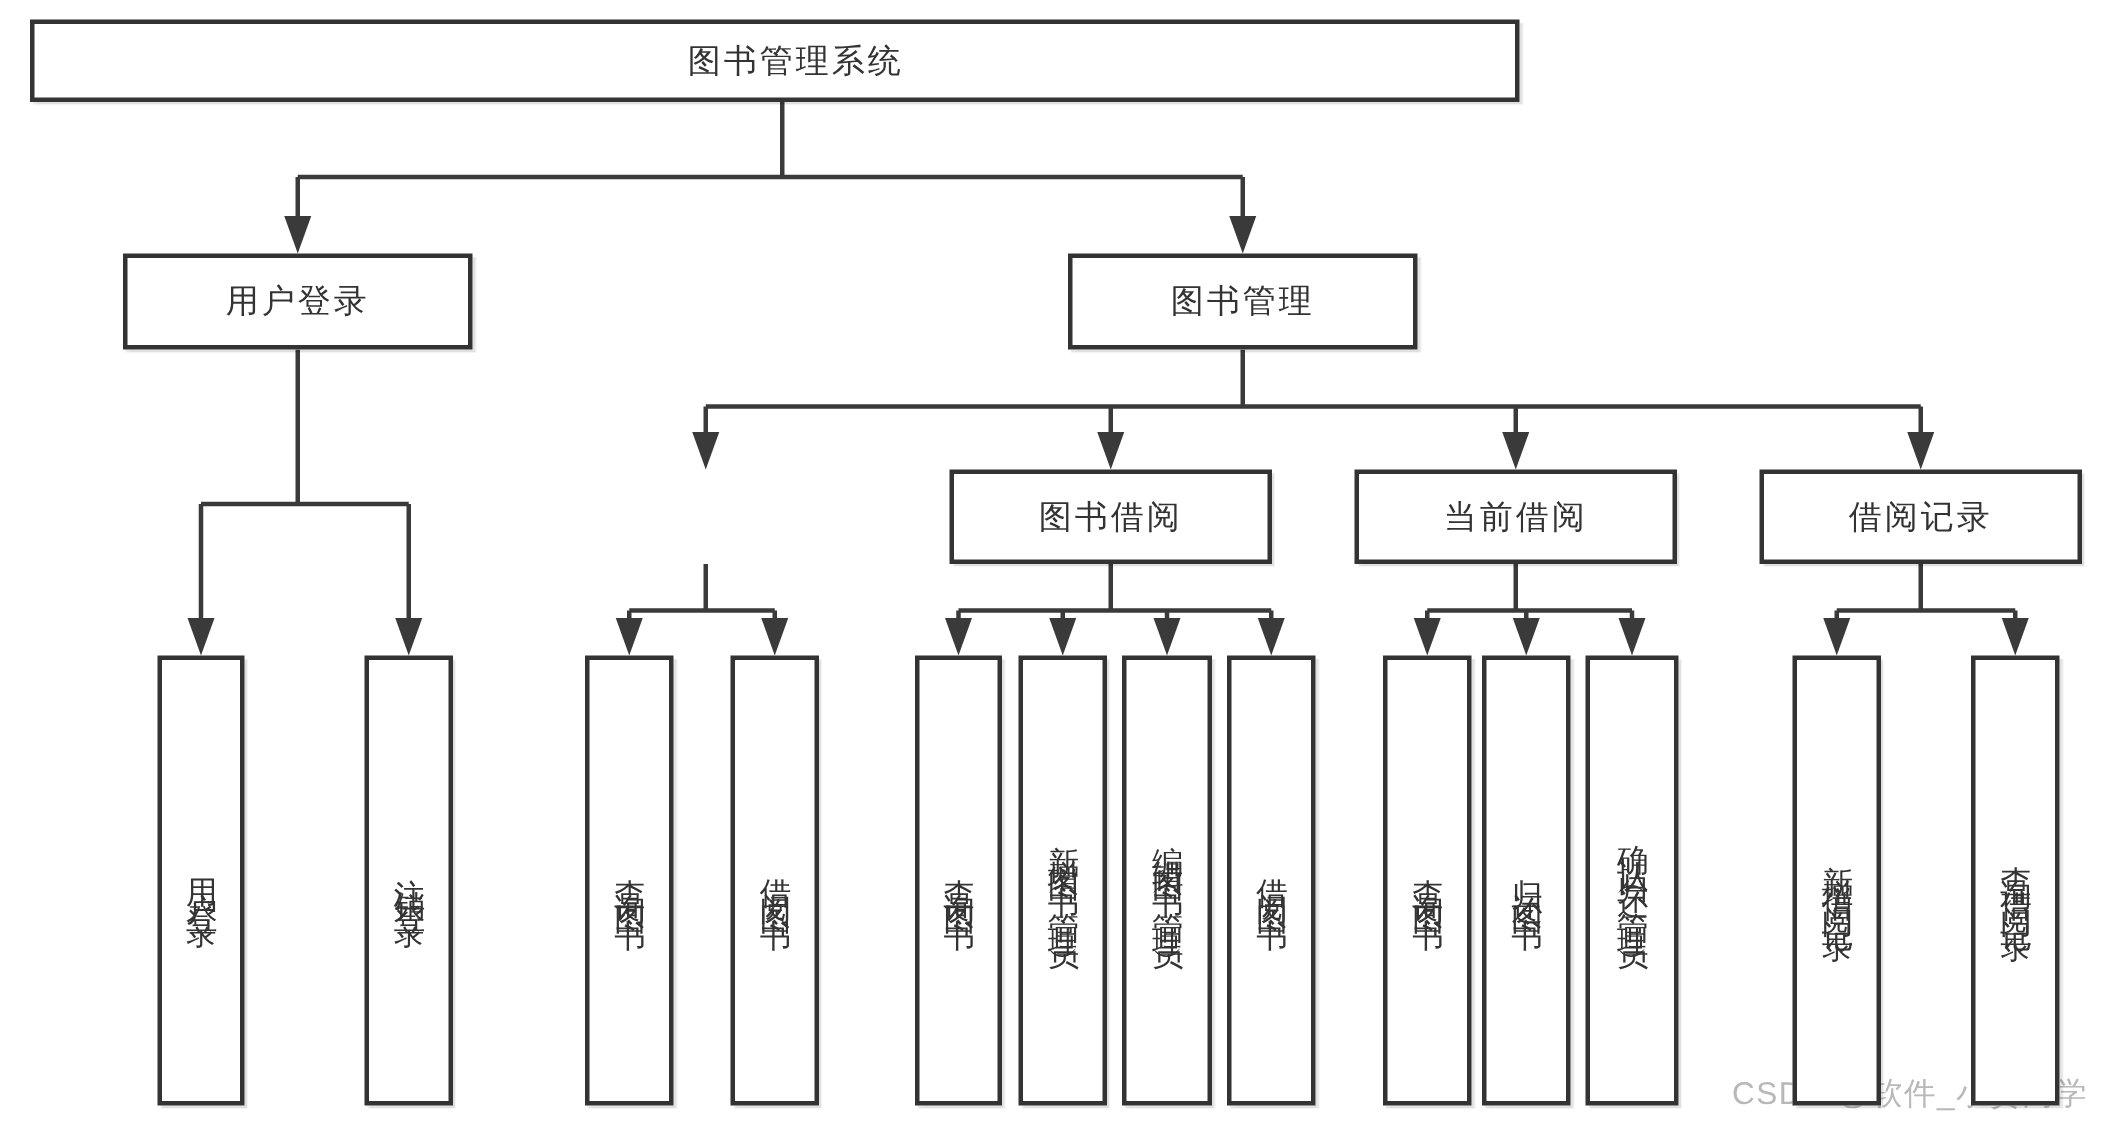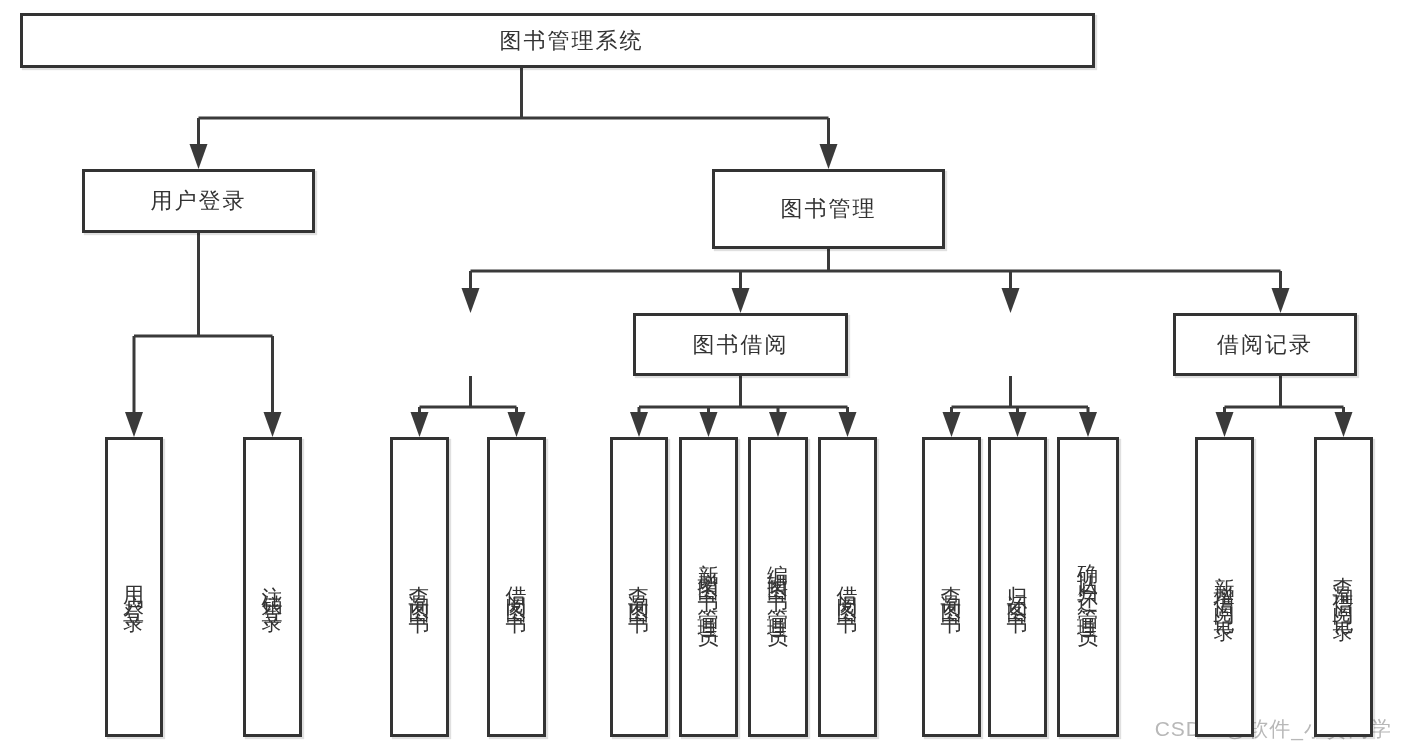--- a/index.html
+++ b/index.html
@@ -117,33 +117,36 @@
       <g>
         <line x1="1280.5" y1="376" x2="1280.5" y2="407" stroke="var(--line)" stroke-width="3"></line>
         <line x1="1224.5" y1="407" x2="1343.5" y2="407" stroke="var(--line)" stroke-width="3"></line>
         <line x1="1224.5" y1="407" x2="1224.5" y2="431" stroke="var(--line)" stroke-width="3"></line>
         <polygon points="1215.5,412 1233.5,412 1224.5,437" fill="var(--line)"></polygon>
         <line x1="1343.5" y1="407" x2="1343.5" y2="431" stroke="var(--line)" stroke-width="3"></line>
         <polygon points="1334.5,412 1352.5,412 1343.5,437" fill="var(--line)"></polygon>
       </g>
     </svg>
   <div class="watermark">CSDN @软件_小贺同学</div>
-<div class="node" style="left: 20px; top: 13px; width: 1075px; height: 55px; padding-left: 28px;">
+<div class="node" style="left: 20px; top: 13px; width: 993px; height: 55px; padding-left: 28px;">
       <span class="lbl">图书管理系统</span>
     </div>
     <div class="node" style="left: 82px; top: 169px; width: 233px; height: 64px;">
       <span class="lbl">用户登录</span>
     </div>
-    <div class="node" style="left: 712px; top: 169px; width: 233px; height: 80px;">
+    <div class="node" style="left: 712px; top: 169px; width: 233px; height: 64px;">
       <span class="lbl">图书管理</span>
     </div>
     <div class="node" style="left: 633px; top: 313px; width: 215px; height: 63px; font-family: Liberation Serif, serif;">
       <span class="lbl">图书借阅</span>
     </div>
-    <div class="node" style="left: 1173px; top: 313px; width: 184px; height: 63px;">
+    <div class="node" style="left: 903px; top: 313px; width: 215px; height: 63px;">
+      <span class="lbl">当前借阅</span>
+    </div>
+    <div class="node" style="left: 1173px; top: 313px; width: 215px; height: 63px;">
       <span class="lbl">借阅记录</span>
     </div>
     <div class="node vertical" style="left: 105px; top: 437px; width: 58px; height: 300px;">
       <span class="lbl">用户登录</span>
     </div>
     <div class="node vertical" style="left: 243px; top: 437px; width: 59px; height: 300px;">
       <span class="lbl">注销登录</span>
     </div>
     <div class="node vertical" style="left: 390px; top: 437px; width: 59px; height: 300px;">
       <span class="lbl">查询图书</span>

